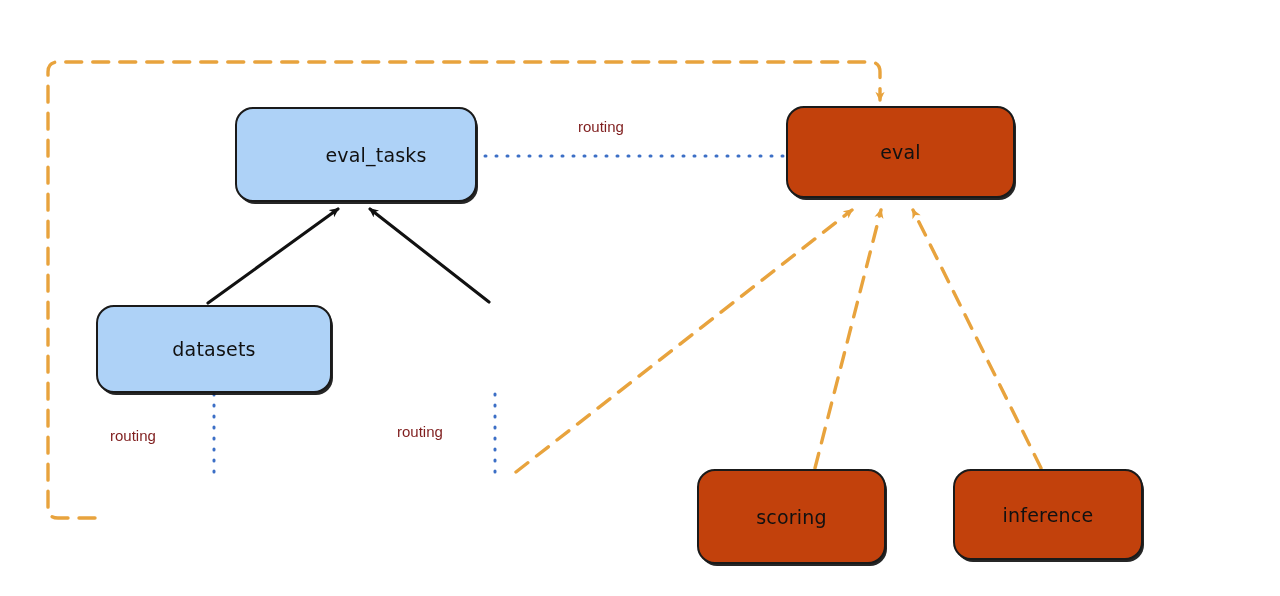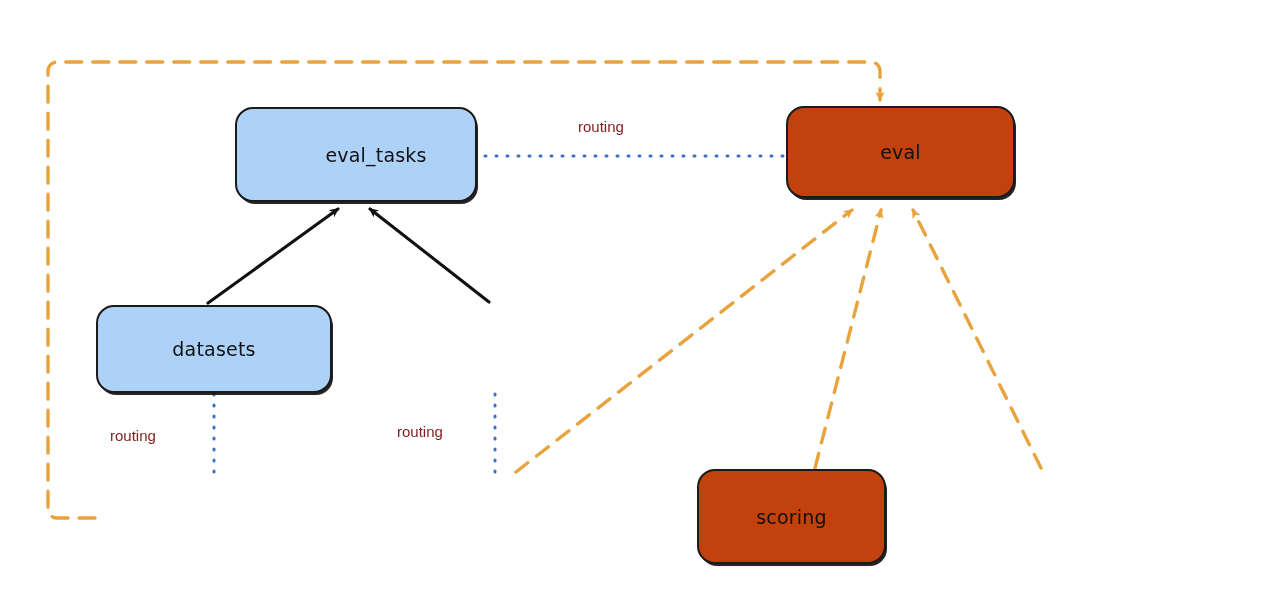--- a/index.html
+++ b/index.html
@@ -105,20 +105,23 @@
     <span class="node-label">datasets</span>
   </div>
 
 
 
 
   <div class="node node-green" style="left:697px; top:469px; width:189px; height:95px;">
     <span class="node-label">scoring</span>
   </div>
 
+  <div class="node node-green" style="left:953px; top:469px; width:190px; height:91px;">
+    <span class="node-label">inference</span>
+  </div>
 
   <div class="edge-label" style="left:578px; top:118px;">routing</div>
 
   <div class="edge-label" style="left:110px; top:427px;">routing</div>
 
   <div class="edge-label" style="left:397px; top:423px;">routing</div>
 
 </div>
 
 </body></html>

